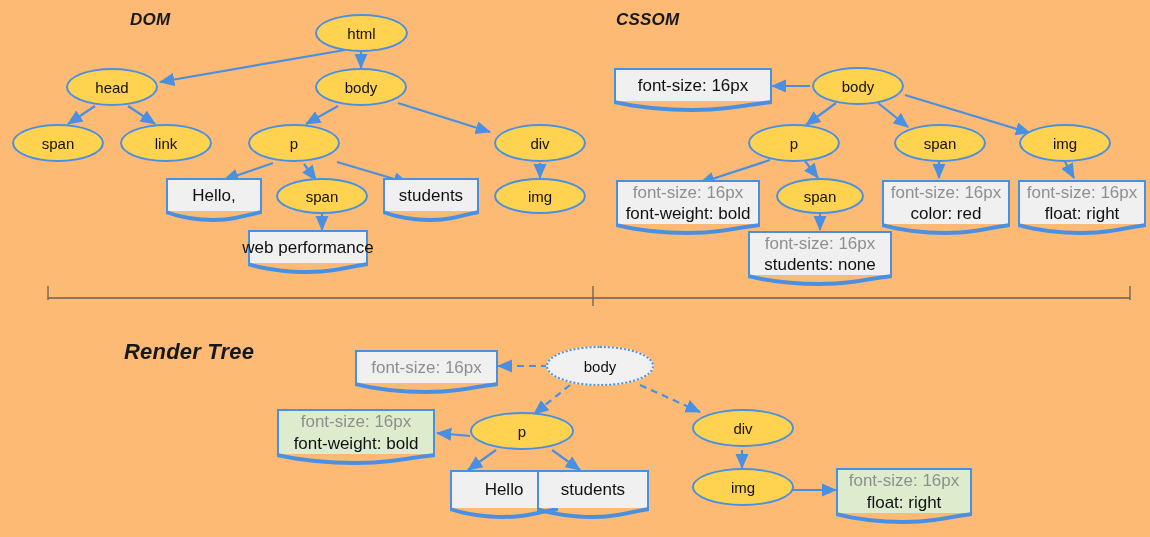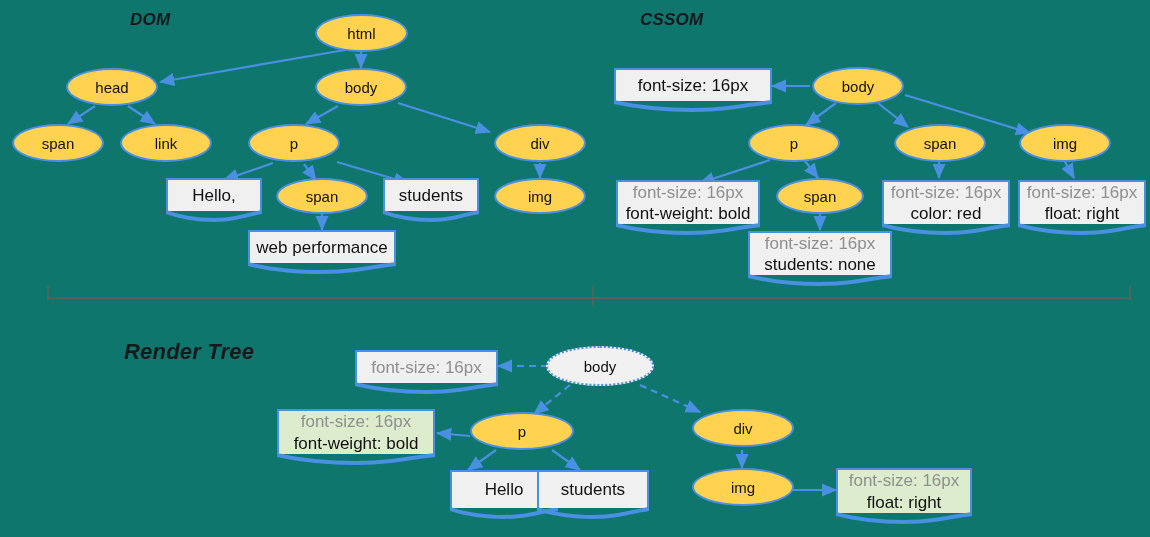--- a/index.html
+++ b/index.html
@@ -5,21 +5,21 @@
 <style>
   html, body {
     margin: 0;
     padding: 0;
     background: #4c6670;
   }
   #canvas {
     position: relative;
     width: 1150px;
     height: 537px;
-    background: #0f766e;
+    background: #fdba74;
     overflow: hidden;
     font-family: "Liberation Sans", sans-serif;
   }
   #edges {
     position: absolute;
     left: 0; top: 0;
     width: 1150px;
     height: 537px;
     pointer-events: none;
   }
@@ -163,28 +163,28 @@
     </svg>
   </div>
 
   <div class="note" style="left:383px; top:178px; width:96px; height:33px;">
     <span>students</span>
     <svg class="wave" viewBox="0 0 100 11" preserveAspectRatio="none">
       <path d="M0,1 C22,9 52,11 72,7 C86,4 94,2 100,1 L100,5 C94,6 86,8 72,11 C52,15 22,13 0,5 Z" fill="#4a90e2"></path>
     </svg>
   </div>
 
-  <div class="note" style="left:248px; top:230px; width:148px; height:33px;text-align:center;">
+  <div class="note" style="left:248px; top:230px; width:120px; height:33px;text-align:center;">
     <span>web performance</span>
     <svg class="wave" viewBox="0 0 100 11" preserveAspectRatio="none">
       <path d="M0,1 C22,9 52,11 72,7 C86,4 94,2 100,1 L100,5 C94,6 86,8 72,11 C52,15 22,13 0,5 Z" fill="#4a90e2"></path>
     </svg>
   </div>
 
-  <div class="section-title" style="left:640px; top:10px;">CSSOM</div>
+  <div class="section-title" style="left:616px; top:10px;">CSSOM</div>
 
   <div class="node" style="left:812px; top:67px; width:92px; height:38px;">body</div>
   <div class="node" style="left:748px; top:124px; width:92px; height:38px;">p</div>
   <div class="node" style="left:776px; top:178px; width:88px; height:36px;">span</div>
   <div class="node" style="left:894px; top:124px; width:92px; height:38px;">span</div>
   <div class="node" style="left:1019px; top:124px; width:92px; height:38px;">img</div>
 
   <div class="note" style="left:614px; top:68px; width:158px; height:33px;">
     <span class="l-dark">font-size: 16px</span>
     <svg class="wave" viewBox="0 0 100 11" preserveAspectRatio="none">

